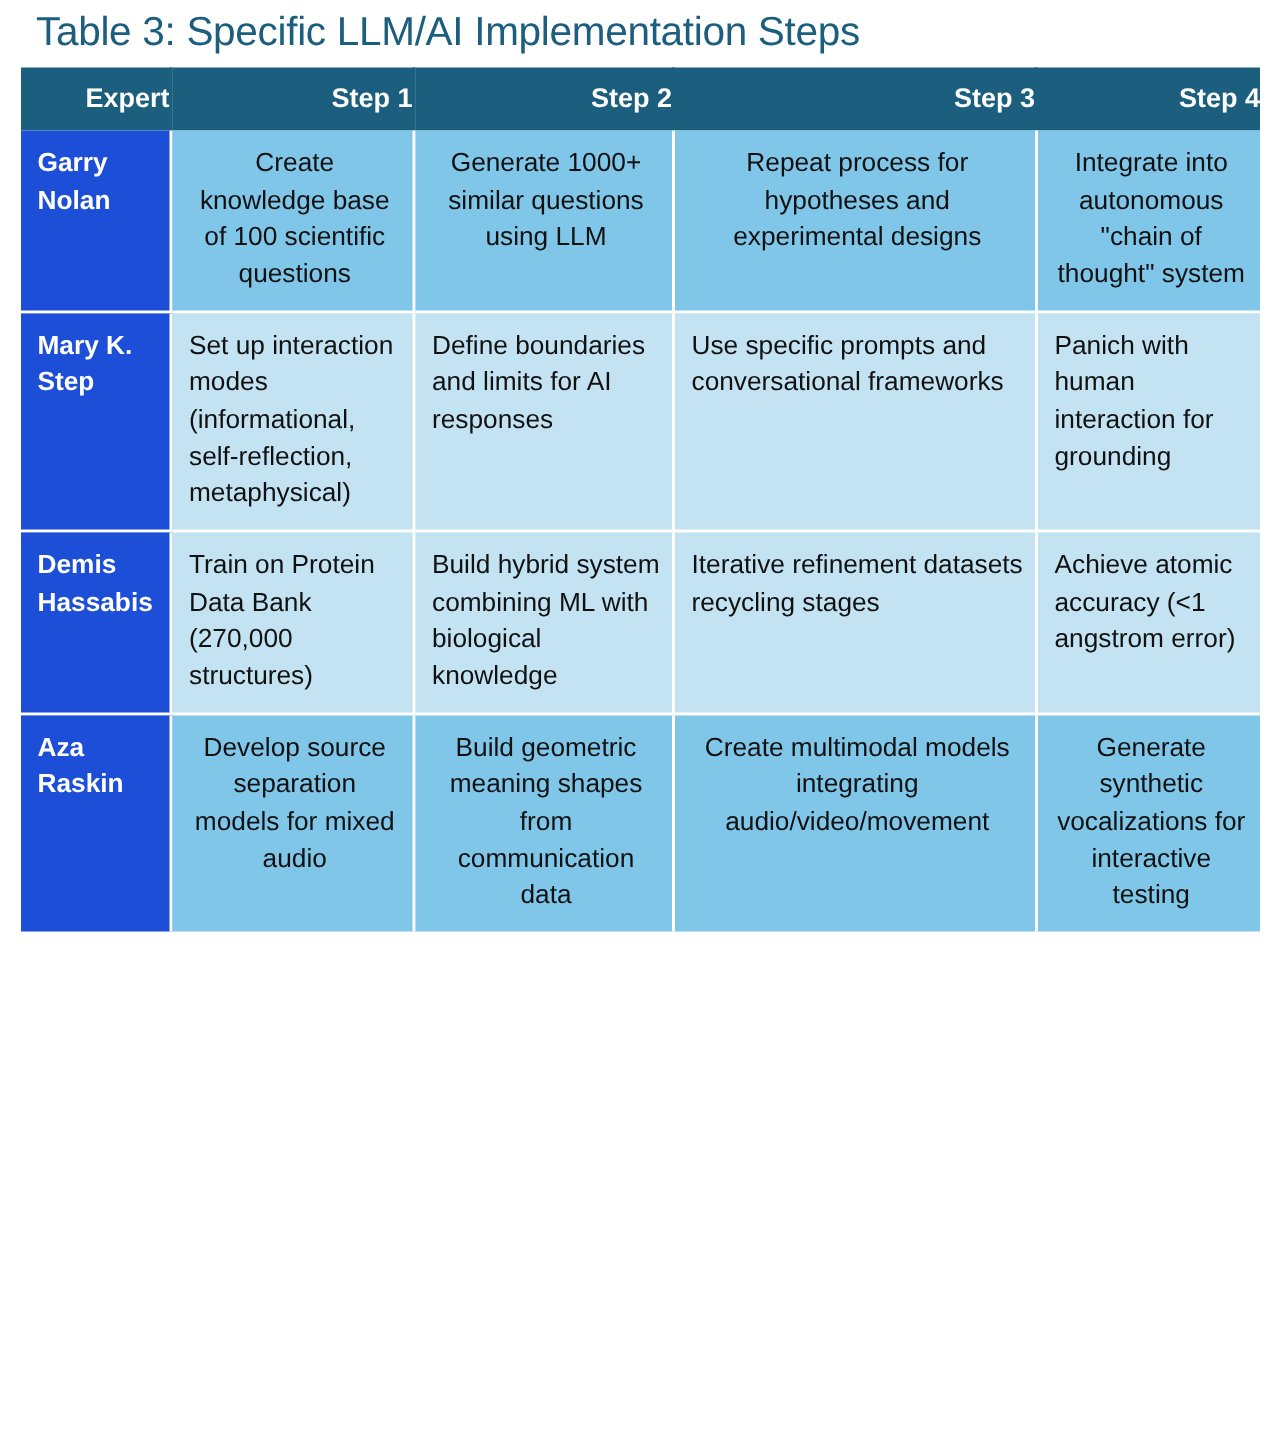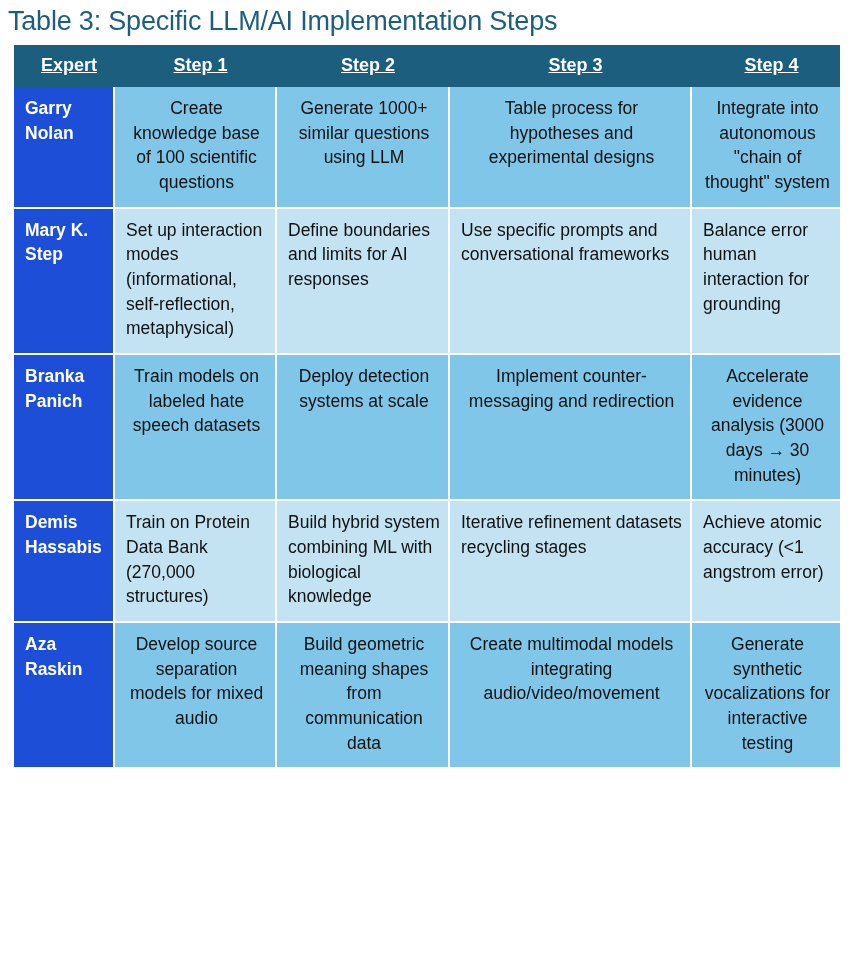--- a/index.html
+++ b/index.html
@@ -19,21 +19,21 @@
   #page {
     position: relative;
     width: 854px;
     height: 960px;
     background: #ffffff;
   }
 
   
   .doc-title {
     position: absolute;
-    left: 8px;
+    left: 24px;
     top: 2px;
     width: 826px;
     height: 38px;
     line-height: 38px;
     font-size: 27px;
     font-weight: 400;
     color: #1B5E7E;
     letter-spacing: -0.2px;
     white-space: nowrap;
   }
@@ -59,27 +59,26 @@
   col.c-s1     { width: 162px; }
   col.c-s2     { width: 173px; }
   col.c-s3     { width: 242px; }
   col.c-s4     { width: 148px; }
 
   thead th {
     background: #1B5E7E;
     color: #ffffff;
     font-size: 18px;
     font-weight: 700;
-    text-align: center;
+    text-align: right;
     padding: 9px 0 11px 11px;
     vertical-align: middle;
     border-right: 2px solid #1B5E7E;
     letter-spacing: 0px;
     height: 22px;
-    text-decoration: underline;
   }
   thead th:last-child { border-right: none; }
 
   tbody td {
     vertical-align: top;
     font-size: 17.5px;
     line-height: 1.41;
     color: #111111;
     padding: 9px 8px 12px 11px;
     border-right: 2px solid #ffffff;
@@ -136,39 +135,32 @@
           <th>Step 4</th>
         </tr>
       </thead>
 
       <tbody>
 
         <tr class="band-dark">
           <td class="expert-cell">Garry Nolan</td>
           <td class="step-cell">Create knowledge base of 100 scientific questions</td>
           <td class="step-cell">Generate 1000+ similar questions using LLM</td>
-          <td class="step-cell">Table process for hypotheses and experimental designs</td>
+          <td class="step-cell">Repeat process for hypotheses and experimental designs</td>
           <td class="step-cell">Integrate into autonomous "chain of thought" system</td>
         </tr>
 
         <tr class="band-light">
           <td class="expert-cell">Mary K. Step</td>
           <td class="step-cell">Set up interaction modes (informational, self-reflection, metaphysical)</td>
           <td class="step-cell">Define boundaries and limits for AI responses</td>
           <td class="step-cell">Use specific prompts and conversational frameworks</td>
-          <td class="step-cell">Balance error human interaction for grounding</td>
+          <td class="step-cell">Panich with human interaction for grounding</td>
         </tr>
 
-        <tr class="band-dark">
-          <td class="expert-cell">Branka Panich</td>
-          <td class="step-cell">Train models on labeled hate speech datasets</td>
-          <td class="step-cell">Deploy detection systems at scale</td>
-          <td class="step-cell">Implement counter-messaging and redirection</td>
-          <td class="step-cell">Accelerate evidence analysis (3000 days → 30 minutes)</td>
-        </tr>
 
         <tr class="band-light">
           <td class="expert-cell">Demis Hassabis</td>
           <td class="step-cell">Train on Protein Data Bank (270,000 structures)</td>
           <td class="step-cell">Build hybrid system combining ML with biological knowledge</td>
           <td class="step-cell">Iterative refinement datasets recycling stages</td>
           <td class="step-cell">Achieve atomic accuracy (&lt;1 angstrom error)</td>
         </tr>
 
         <tr class="band-dark">

